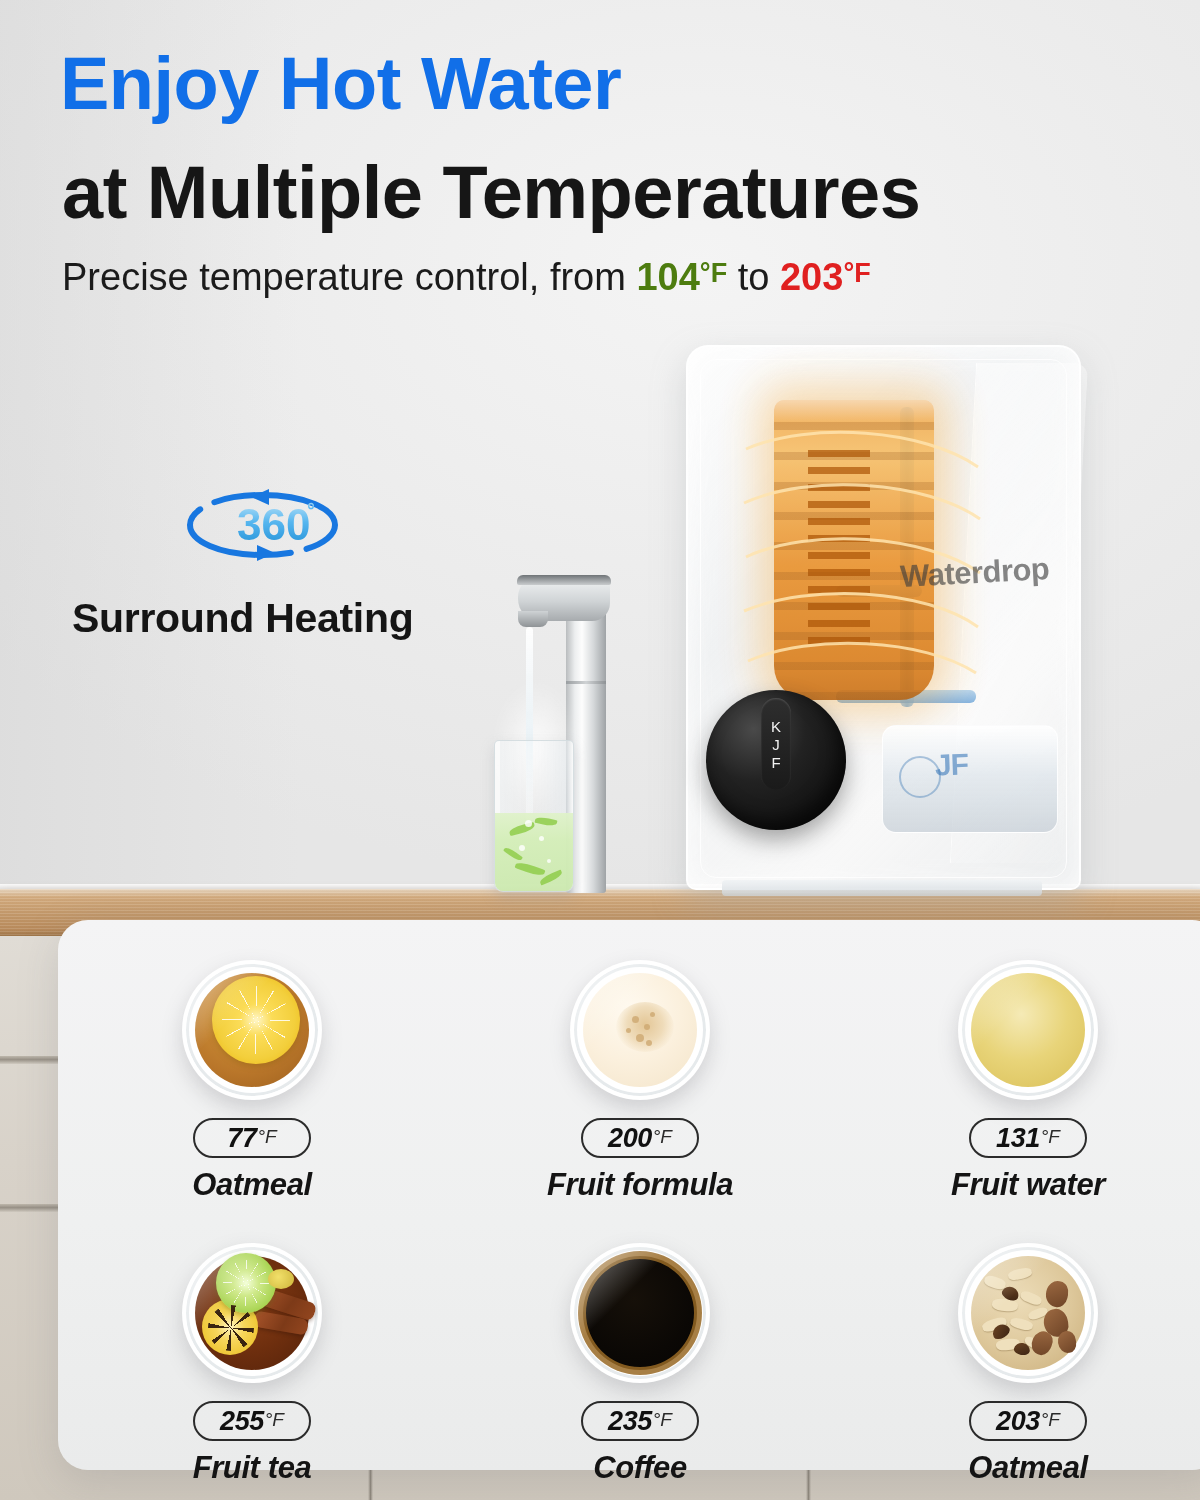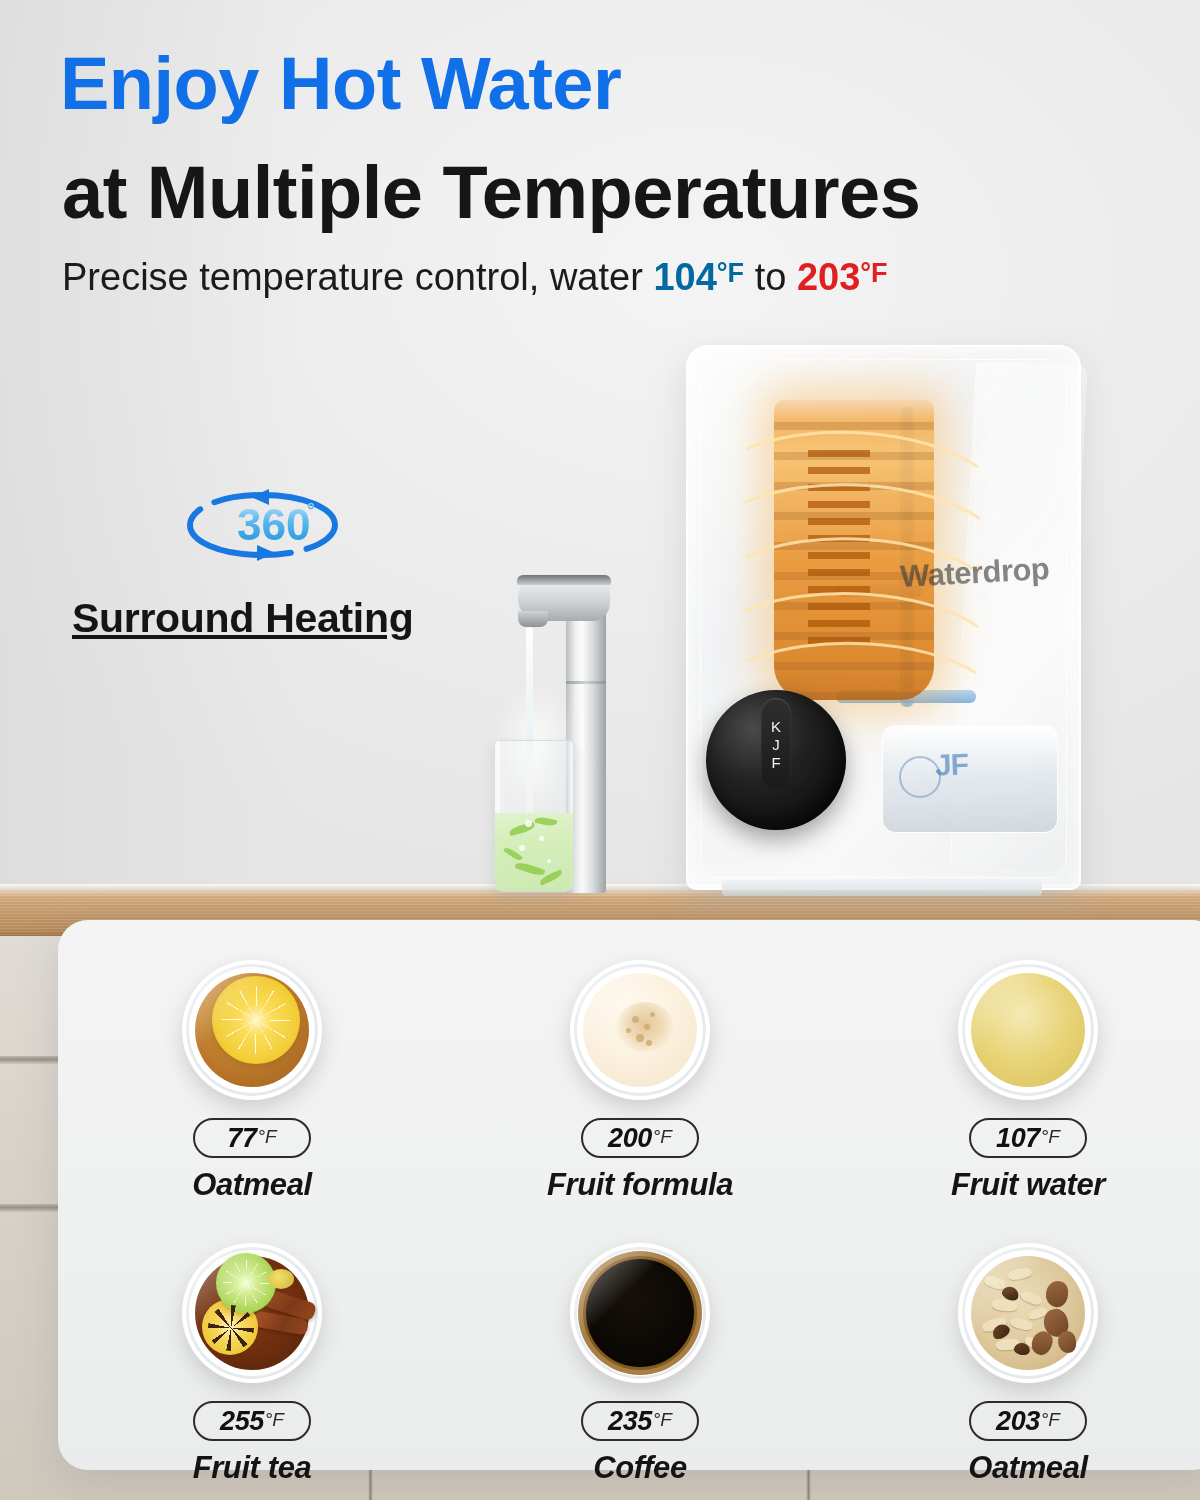--- a/index.html
+++ b/index.html
@@ -64,30 +64,30 @@
   }
   .h1-line2{
     position:absolute; left:62px; top:156px;
     font-size:74px; font-weight:bold; letter-spacing:-.5px;
     color:#161616; line-height:1;
   }
   .subtitle{
     position:absolute; left:62px; top:256px;
     font-size:38px; color:#1b1b1b; white-space:nowrap;
   }
-  .sub-blue{ color:#0369a1; font-weight:600; }
+  .sub-blue{ color:#4d7c0f; font-weight:600; }
   .sub-red { color:#E02020; font-weight:600; }
   .deg { font-size:27px; vertical-align:8px; }
 
   
   .badge360{ position:absolute; left:185px; top:487px; width:155px; height:75px; }
   .badge360 svg{ width:100%; height:100%; display:block; }
   .surround-label{
     position:absolute; left:72px; top:595px;
-    font-size:41px; font-weight:bold; color:#151515; letter-spacing:-.3px;text-decoration:underline;
+    font-size:41px; font-weight:bold; color:#151515; letter-spacing:-.3px;
   }
 
   
   .faucet{ position:absolute; left:566px; top:575px; width:40px; height:318px; }
   .faucet-col{
     position:absolute; left:0; top:18px; width:40px; height:300px;
     background:linear-gradient(90deg,#b9bcbe 0%, #eceeef 22%, #fdfdfd 40%, #d6d9db 68%, #9fa3a6 100%);
     border-radius:3px;
   }
   .faucet-col::after{
@@ -366,21 +366,21 @@
     <div class="cab-vline" style="left:368px"></div>
     <div class="cab-vline" style="left:806px"></div>
   </div>
 </div>
 
 <div class="headline-wrap">
   <div class="h1-line1">Enjoy Hot Water</div>
   <div class="h1-line2">at Multiple Temperatures</div>
 
   <div class="subtitle">
-    <span>Precise temperature control, water</span>
+    <span>Precise temperature control, from</span>
     <span class="sub-blue"><span>104</span><span class="deg">°F</span></span>
     <span>to</span>
     <span class="sub-red"><span>203</span><span class="deg">°F</span></span>
   </div>
 </div>
 
 <div class="badge360">
   <svg viewBox="0 0 155 75">
     <defs>
       <linearGradient id="g360" x1="0" y1="0" x2="0" y2="1">
@@ -505,21 +505,21 @@
     </div>
 
     <div class="cell">
       <div class="cup-wrap">
         <div class="cup">
           <div class="liquid d-honey"></div>
           <div class="cup-gloss"></div>
         </div>
       </div>
       <div class="pill">
-        <span class="num">107</span>
+        <span class="num">131</span>
         <span class="unit-deg">°F</span>
       </div>
       <div class="drink-name">Fruit water</div>
     </div>
 
     <div class="cell">
       <div class="cup-wrap">
         <div class="cup">
           <div class="liquid d-tea"></div>
           <div class="cinnamon" style="left:72px;top:48px;width:58px;height:18px;transform:rotate(18deg)"></div>

